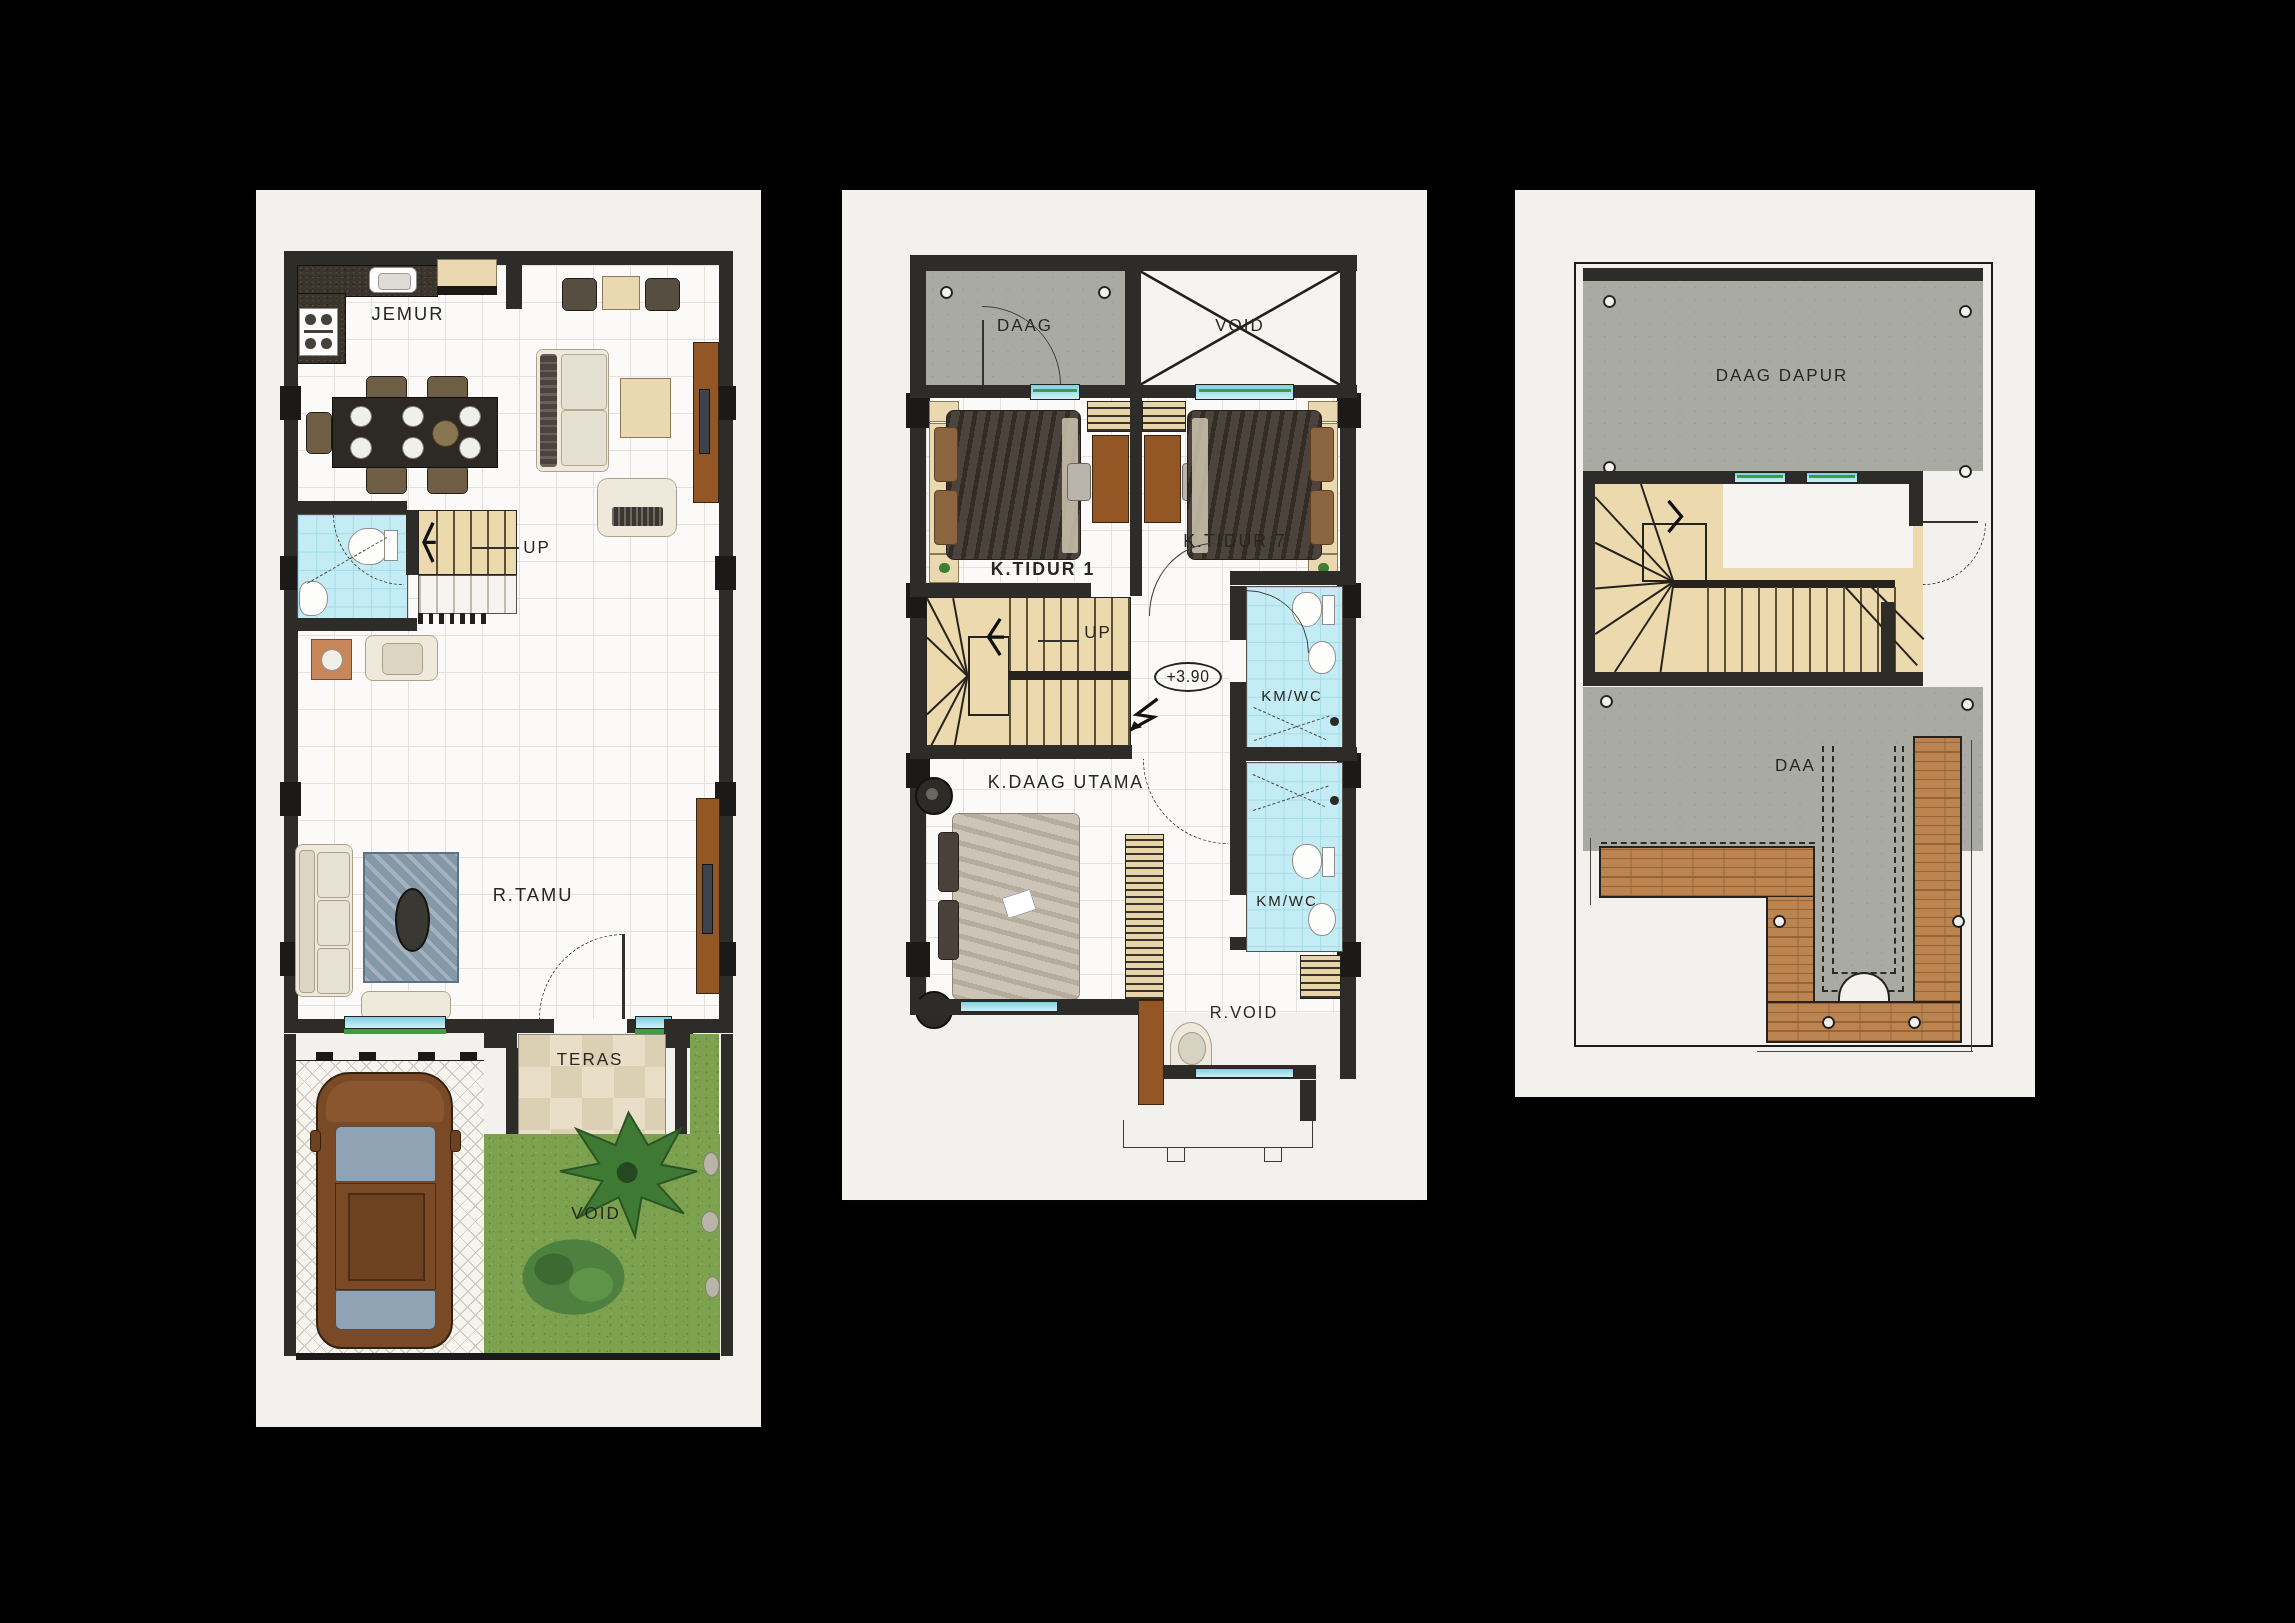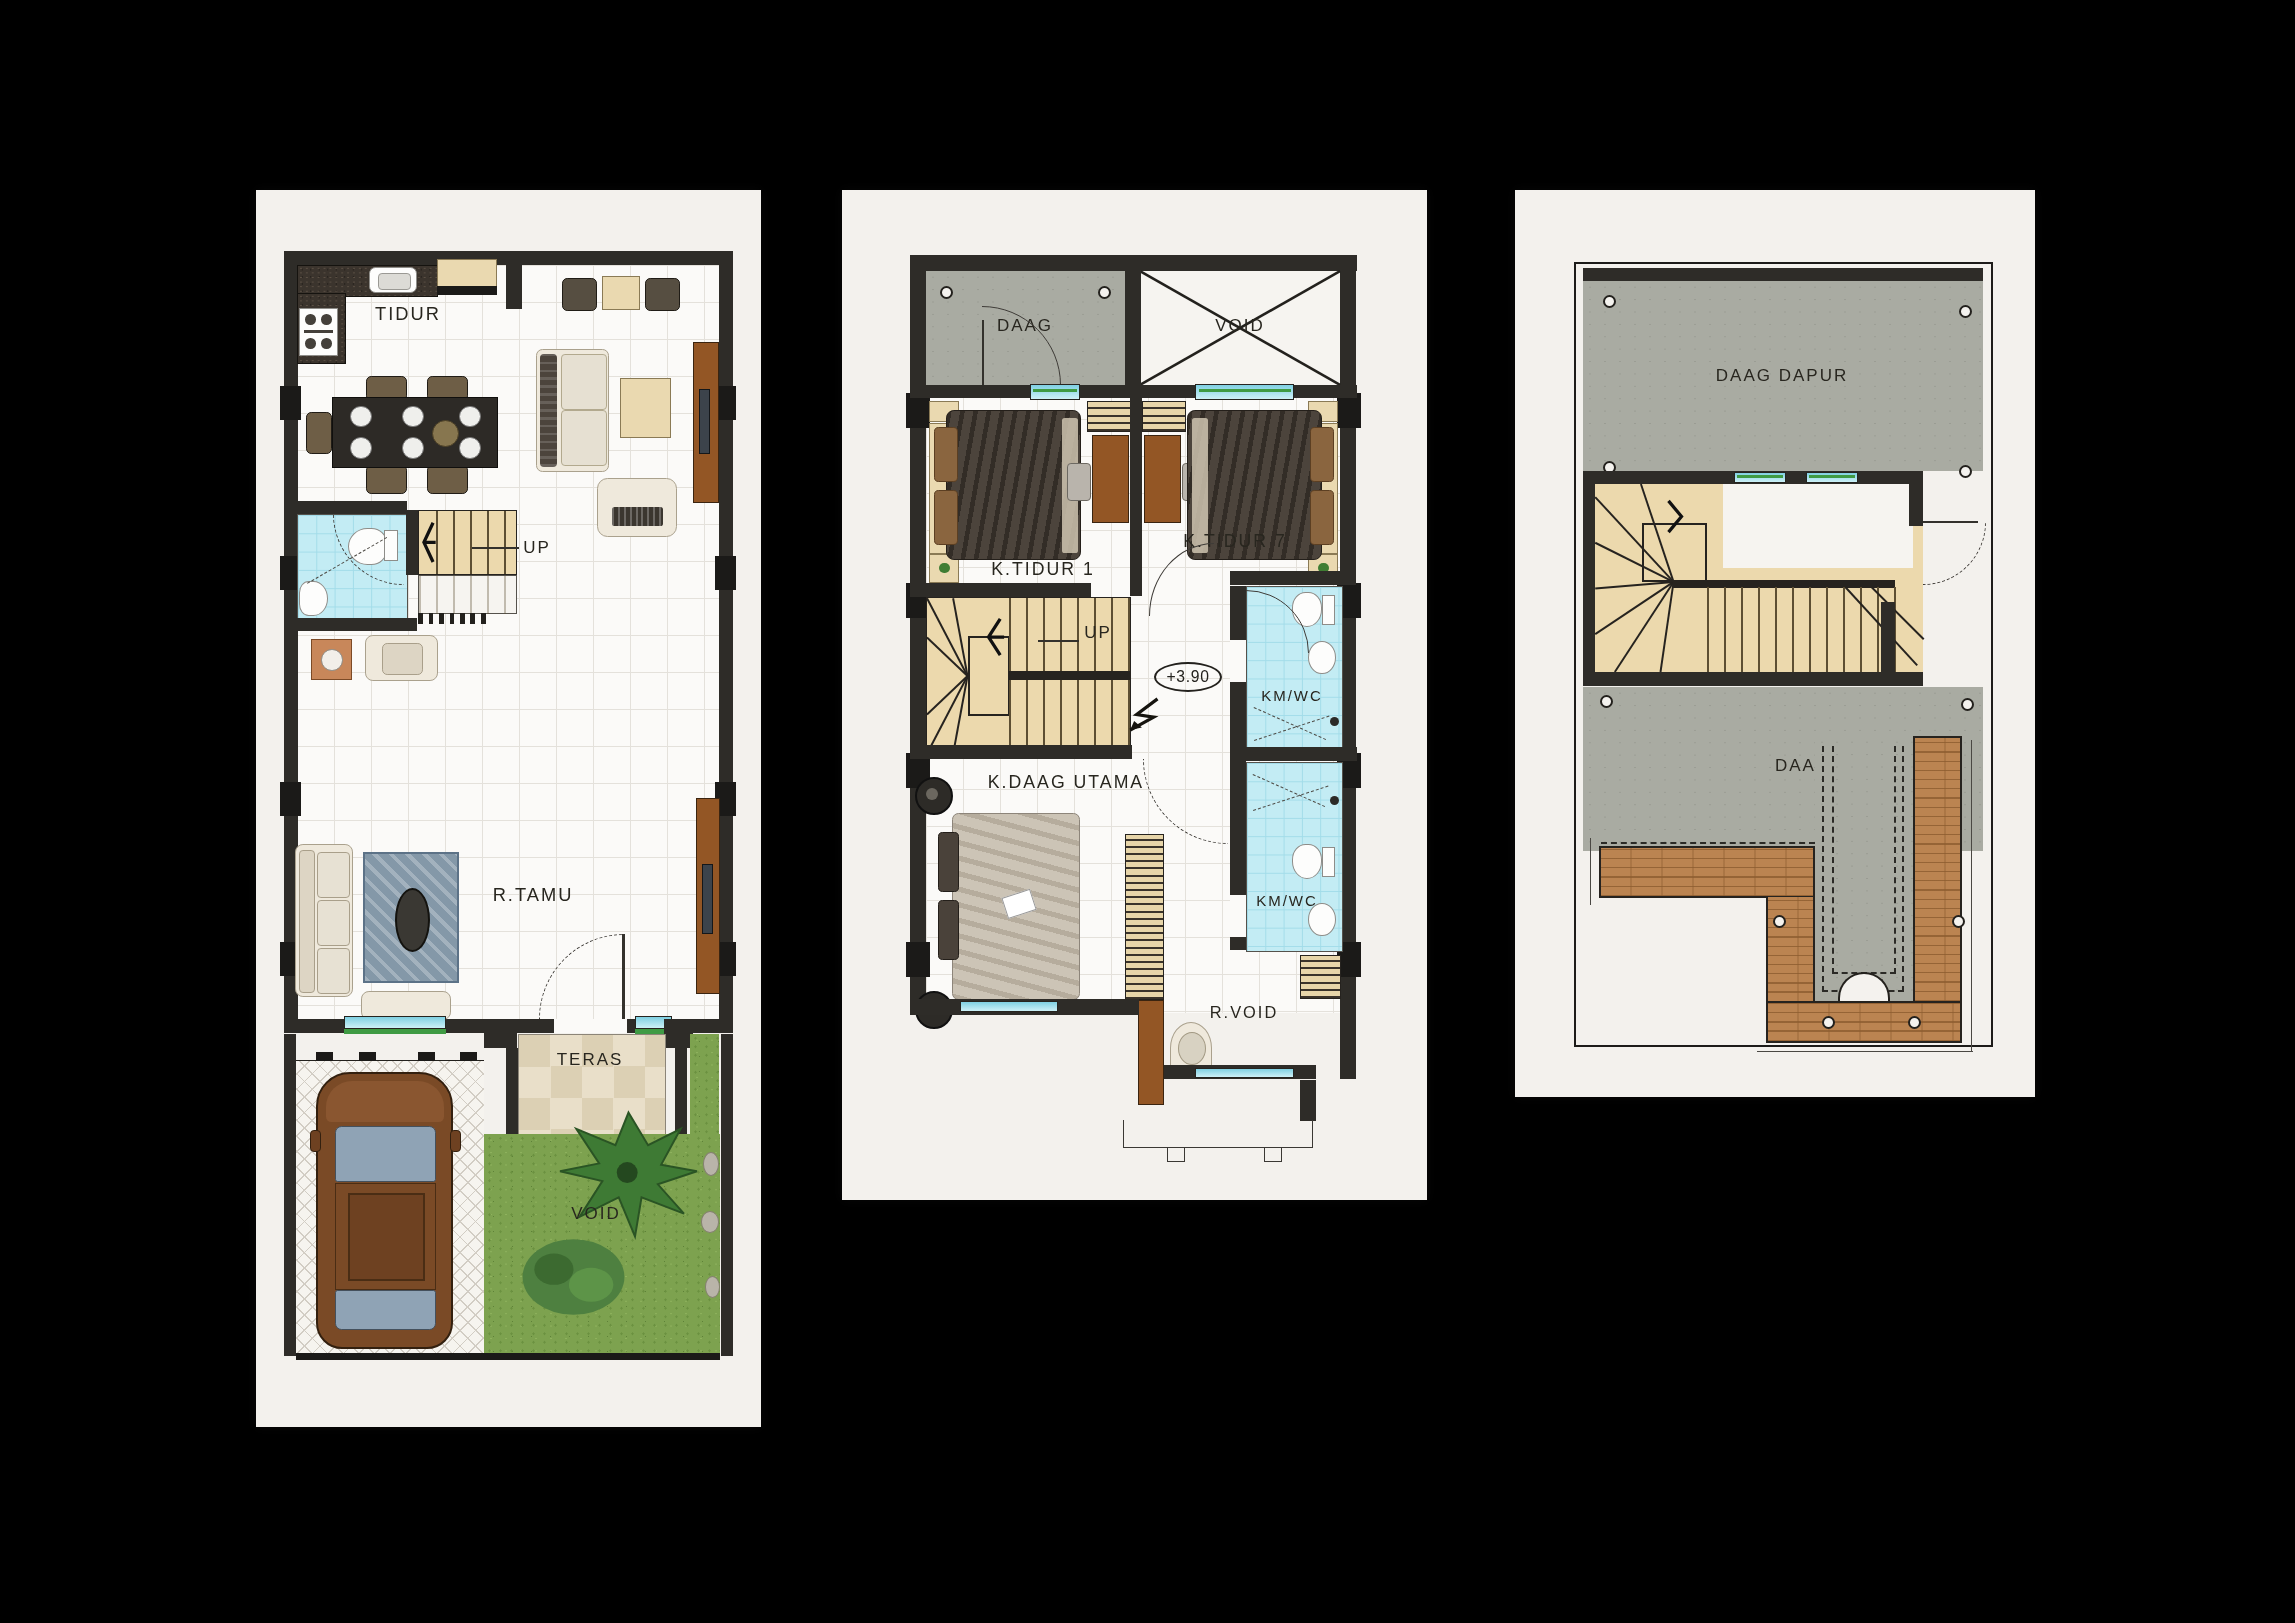--- a/index.html
+++ b/index.html
@@ -99,21 +99,21 @@
     </div>
     <div class="beige" style="left:181px;top:69px;width:60px;height:27.5px;"></div>
     <div class="wall2" style="left:181px;top:96px;width:60px;height:8.5px;"></div>
     <div class="fixture" style="left:43px;top:118px;width:39px;height:48px;">
       <div class="abs" style="left:5.2px;top:5.2px;width:10.5px;height:10.5px;border-radius:50%;background:#44403a;"></div>
       <div class="abs" style="left:21px;top:5.2px;width:10.5px;height:10.5px;border-radius:50%;background:#44403a;"></div>
       <div class="abs" style="left:5.2px;top:29px;width:10.5px;height:10.5px;border-radius:50%;background:#44403a;"></div>
       <div class="abs" style="left:21px;top:29px;width:10.5px;height:10.5px;border-radius:50%;background:#44403a;"></div>
       <div class="abs" style="left:3.9px;top:21px;width:29px;height:2.6px;background:#44403a;"></div>
     </div>
-    <div class="lbl" style="left:152px;top:124px;font-size:18.3px;">TIDUR</div>
+    <div class="lbl" style="left:152px;top:124px;font-size:18.3px;">JEMUR</div>
 
     <div class="darkchair" style="left:306px;top:88px;width:35px;height:33px;border-radius:5.2px;"></div>
     <div class="beige" style="left:346px;top:86px;width:38px;height:34px;"></div>
     <div class="darkchair" style="left:389px;top:88px;width:35px;height:33px;border-radius:5.2px;"></div>
 
     <div class="cream" style="left:280px;top:159px;width:73px;height:123px;border-radius:6.5px;">
       <div class="abs" style="left:2.6px;top:3.9px;width:17px;height:113px;background:#4c443c;border-radius:3.9px;
            background-image:repeating-linear-gradient(0deg,rgba(255,255,255,.15) 0 2.6px,transparent 2.6px 7.9px);"></div>
       <div class="abs" style="left:23.6px;top:3.9px;width:44px;height:54px;background:#e6e0d2;border:0.7px solid #b2a археolog08e;border:0.7px solid #b2a98e;border-radius:3.9px;"></div>
       <div class="abs" style="left:23.6px;top:60px;width:44px;height:54px;background:#e6e0d2;border:0.7px solid #b2a98e;border-radius:3.9px;"></div>
@@ -299,21 +299,21 @@
     <div class="beige" style="left:87px;top:211px;width:30px;height:21px;"></div>
     <div class="beige" style="left:87px;top:364px;width:30px;height:29px;">
       <div class="abs" style="left:9.2px;top:7.9px;width:10.5px;height:10.5px;background:#3f7d33;border-radius:50%;"></div>
     </div>
     <div class="beige" style="left:87px;top:233px;width:18.3px;height:131px;"></div>
     <div class="dark-duvet" style="left:104px;top:220px;width:135px;height:150px;">
       <div class="abs" style="left:115px;top:6.5px;width:15.7px;height:135px;background:#cfc4b0;border-radius:2.6px;opacity:.85;"></div>
     </div>
     <div class="pillow" style="left:92px;top:237px;width:23.6px;height:55px;"></div>
     <div class="pillow" style="left:92px;top:300px;width:23.6px;height:55px;"></div>
-    <div class="lbl" style="left:201px;top:379px;font-size:17.7px;">K.TIDUR 1</div>
+    <div class="lbl" style="left:201px;top:379px;font-size:17.7px;font-weight:bold;">K.TIDUR 1</div>
 
     <div class="stripes" style="left:245px;top:211px;width:44px;height:31px;"></div>
     <div class="brown" style="left:250px;top:245px;width:37px;height:88px;"></div>
     <div class="chairgray" style="left:225px;top:273px;width:23.6px;height:38px;"></div>
     <div class="wall" style="left:288px;top:208px;width:11.8px;height:198px;"></div>
     <div class="stripes" style="left:300px;top:211px;width:44px;height:31px;"></div>
     <div class="brown" style="left:302px;top:245px;width:37px;height:88px;"></div>
     <div class="chairgray" style="left:340px;top:273px;width:23.6px;height:38px;"></div>
 
     <div class="beige" style="left:466px;top:211px;width:30px;height:21px;"></div>

